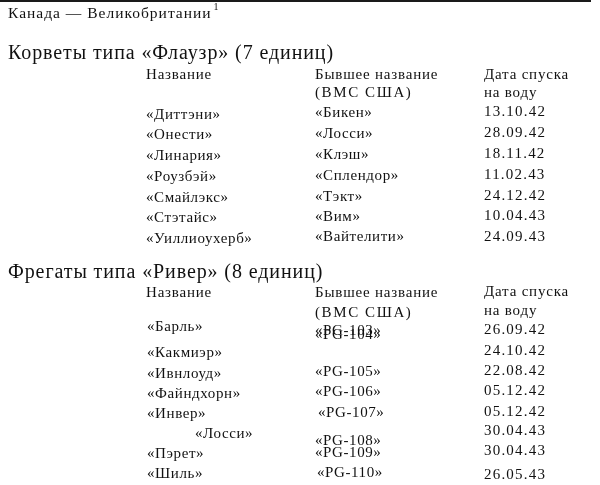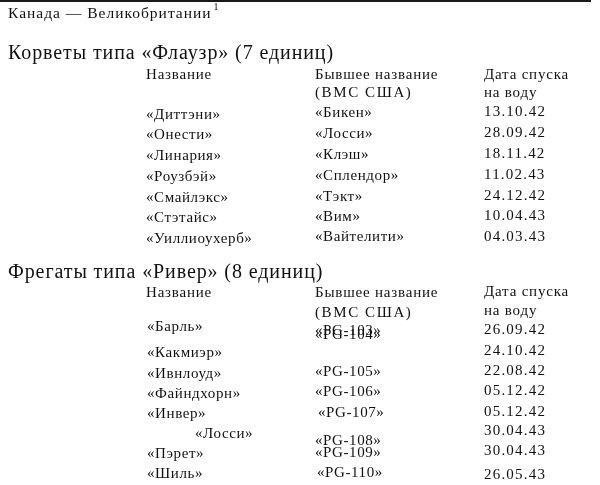--- a/index.html
+++ b/index.html
@@ -61,21 +61,21 @@
     <div class="abs c3 date" style="top:186px;">24.12.42</div>
   </div>
   <div>
     <div class="abs c1" style="top:208px;">«Стэтайс»</div>
     <div class="abs c2" style="top:207px;">«Вим»</div>
     <div class="abs c3 date" style="top:206px;">10.04.43</div>
   </div>
   <div>
     <div class="abs c1" style="top:229px;">«Уиллиоухерб»</div>
     <div class="abs c2" style="top:227px;">«Вайтелити»</div>
-    <div class="abs c3 date" style="top:227px;">04.03.43</div>
+    <div class="abs c3 date" style="top:227px;">24.09.43</div>
   </div>
 </div>
 
 <div>
   <div class="abs sec" style="top:262px;">Фрегаты типа «Ривер» (8 единиц)</div>
 
   <div class="abs c1 hdr" style="top:283px;">Название</div>
   <div class="abs c2 hdr" style="top:283px;">Бывшее название</div>
   <div class="abs c2 hdr" style="top:303px; letter-spacing:1.6px;">(ВМС США)</div>
   <div class="abs c3 hdr" style="top:282px;">Дата спуска</div>

